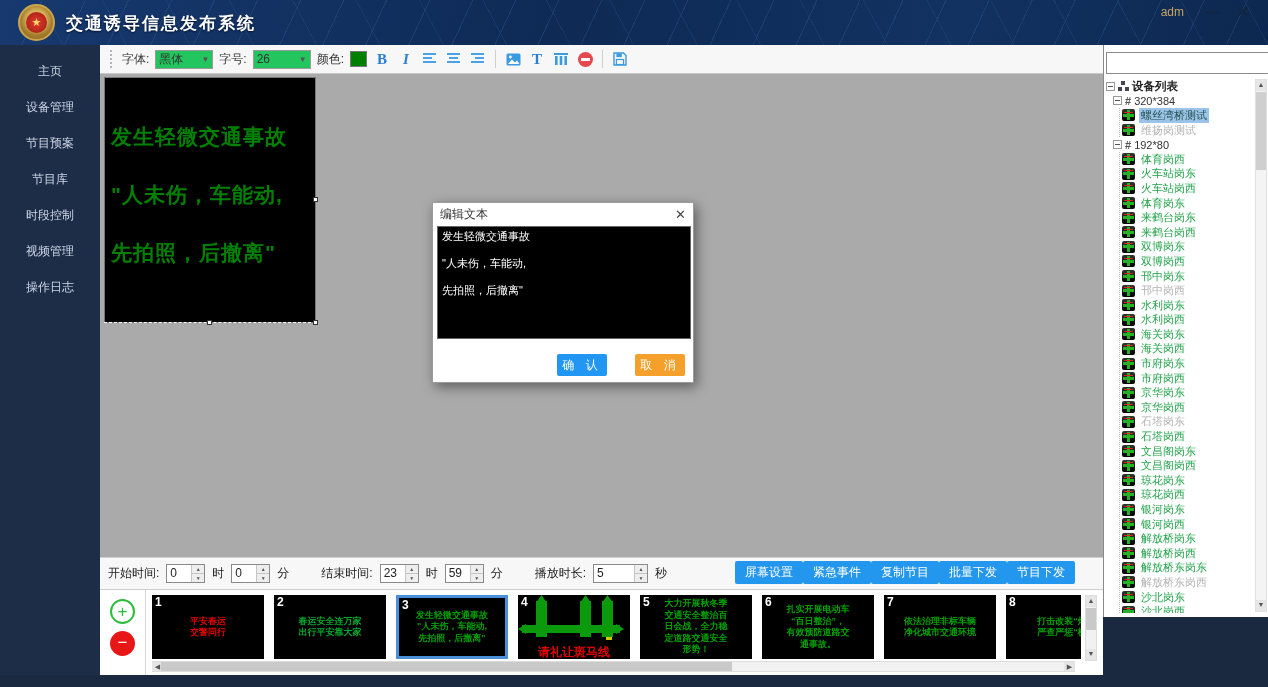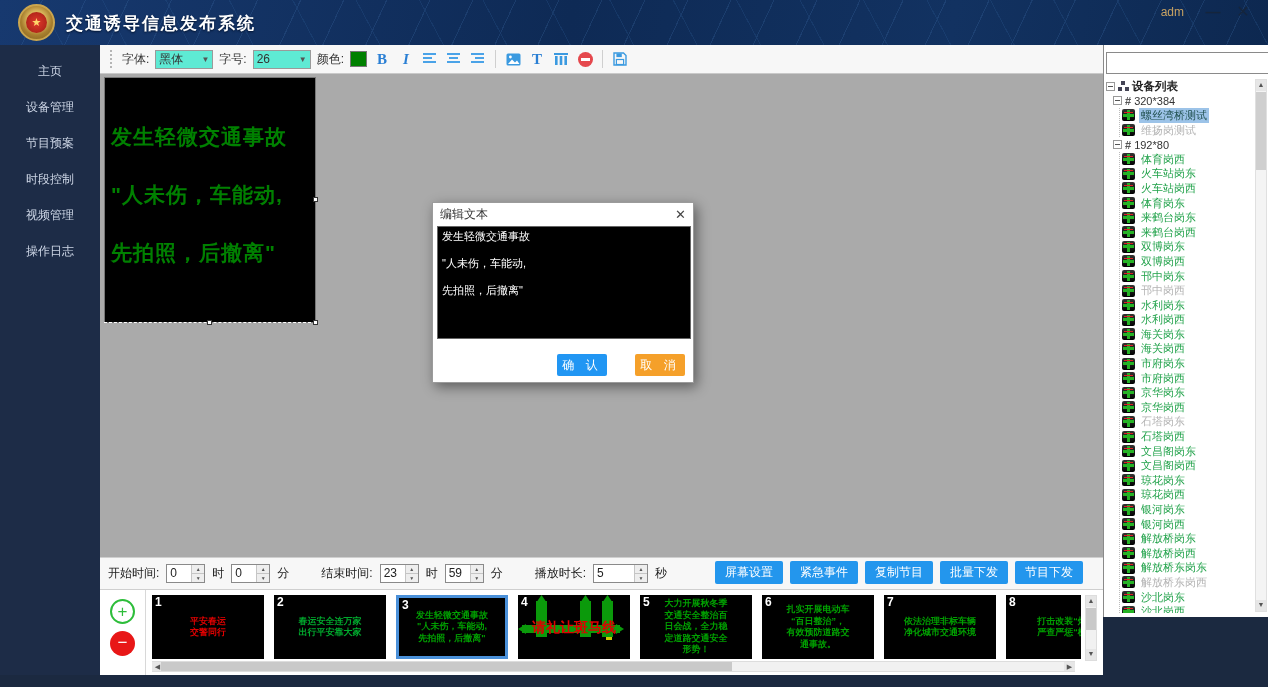--- a/index.html
+++ b/index.html
@@ -29,21 +29,21 @@
 .side-item:first-child{margin-top:8px}
 .side-item.active{background:#17a188;color:#fff}
 
 
 .main{position:absolute;left:100px;top:45px;width:1003px;height:630px;background:#aaa}
 
 
 .toolbar{position:absolute;left:0;top:0;width:100%;height:29px;background:#f7f7f7;
  border-bottom:1px solid #c9c9c9;display:flex;align-items:center;gap:6px;padding-left:10px;font-size:12px;color:#333}
 .grip{width:4px;height:18px;border-left:2px dotted #b5b5b5;margin-right:2px}
-.combo{background:#5eead4;border:1px solid #9a9a9a;height:19px;display:inline-flex;align-items:center;
+.combo{background:#22c55e;border:1px solid #9a9a9a;height:19px;display:inline-flex;align-items:center;
  padding:0 3px;font-size:12px;min-width:58px;justify-content:space-between;cursor:pointer}
 .combo .caret{font-size:8px;color:#555;margin-left:6px}
 .swatch{width:17px;height:16px;border:1px solid #777;display:inline-block;cursor:pointer}
 .tbtn{min-width:18px;height:20px;display:inline-flex;align-items:center;justify-content:center;cursor:pointer;border-radius:2px}
 .bold-glyph{color:#2a7fd4;font-weight:bold;font-size:15px;font-family:"Liberation Serif","DejaVu Serif",serif}
 .italic-glyph{color:#2a7fd4;font-style:italic;font-weight:bold;font-size:15px;font-family:"Liberation Serif","DejaVu Serif",serif}
 .t-glyph{color:#2a7fd4;font-weight:bold;font-size:15px;font-family:"Liberation Serif","DejaVu Serif",serif}
 .sep{width:1px;height:18px;background:#cfcfcf;margin:0 2px}
 .minus-circle{width:15px;height:15px;border-radius:50%;background:#e5484d;position:relative}
 .minus-circle::after{content:"";position:absolute;left:3px;top:6.5px;width:9px;height:2.5px;background:#fff}
@@ -74,36 +74,36 @@
 
 .timing{position:absolute;left:0;top:512px;width:100%;height:32px;background:#f7f7f7;border-top:1px solid #cfcfcf;
  display:flex;align-items:center;font-size:12px;color:#222;padding-left:8px;gap:7px}
 .spin{display:inline-flex;height:19px;border:1px solid #8a8a8a;background:#fff}
 .spin-val{width:24px;padding-left:3px;font-size:12px;line-height:17px}
 .spin.wide .spin-val{width:40px}
 .spin-btns{width:13px;display:flex;flex-direction:column;border-left:1px solid #c5c5c5}
 .spin-btns span{flex:1;font-size:5px;line-height:8px;text-align:center;color:#555;background:#eee;cursor:pointer}
 .spin-btns span:first-child{border-bottom:1px solid #c5c5c5}
 .timing .gap{width:18px}
-.actions{position:absolute;right:20px;top:516px;display:flex;gap:7px}
+.actions{position:absolute;right:28px;top:516px;display:flex;}
 .act-btn{background:#2396ed;color:#fff;border:none;font-size:12px;height:23px;padding:0 10px;border-radius:2px;cursor:pointer}
 
 
 .playlist{position:absolute;left:0;top:544px;width:100%;height:86px;background:#fff;border-top:1px solid #cfcfcf}
 .pl-controls{position:absolute;left:0;top:0;width:46px;height:100%;border-right:1px solid #d8d8d8;
  display:flex;flex-direction:column;align-items:center;padding-top:9px;gap:7px}
 .plus-btn{width:25px;height:25px;border-radius:50%;border:2px solid #2dbd3a;color:#2dbd3a;font-size:17px;line-height:21px;text-align:center;cursor:pointer}
 .minus-btn{width:25px;height:25px;border-radius:50%;background:#e81717;color:#fff;font-size:17px;line-height:24px;text-align:center;cursor:pointer}
 .thumb-strip{position:absolute;left:52px;top:5px;right:22px;height:66px;display:flex;gap:10px;overflow:hidden}
 .thumb{position:relative;flex:0 0 112px;height:64px;background:#000;overflow:hidden;cursor:pointer}
 .thumb.selected{border:3px solid #4a90d9}
 .thumb-num{position:absolute;left:3px;top:0;color:#fff;font-weight:bold;font-size:12px;z-index:2}
 .thumb-lines{position:absolute;inset:0;display:flex;flex-direction:column;justify-content:center;align-items:center;
  font-size:9px;font-weight:bold;line-height:11.5px;z-index:1;text-align:center}
-.thumb.has-map .thumb-lines{padding-bottom:1px;line-height:12px;font-size:14px}
+.thumb.has-map .thumb-lines{justify-content:flex-end;padding-bottom:1px;line-height:12px;font-size:12px}
 .thumb-map{position:absolute;inset:0}
 .hscroll{position:absolute;left:52px;right:28px;bottom:3px;height:11px;background:#f1f1f1;border:1px solid #ddd}
 .hthumb{position:absolute;left:8px;top:0;width:62%;height:100%;background:#c9c9c9}
 .harrow{position:absolute;top:0;width:11px;height:100%;font-size:7px;line-height:10px;text-align:center;color:#555;background:#e6e6e6;cursor:pointer}
 .harrow.left{left:-1px}.harrow.right{right:-1px}
 .vscroll{position:absolute;right:6px;top:5px;width:12px;height:66px;background:#f1f1f1;border:1px solid #ddd}
 .vthumb{position:absolute;top:12px;left:0;width:100%;height:22px;background:#c9c9c9}
 .varrow{position:absolute;left:0;width:100%;height:11px;font-size:7px;text-align:center;line-height:10px;color:#555;background:#e6e6e6;cursor:pointer}
 .varrow.up{top:0}.varrow.down{bottom:0}
 
@@ -144,20 +144,21 @@
   <div class="app-title">交通诱导信息发布系统</div>
   <div class="user-name">adm</div>
   <div class="win-btn win-min">—</div>
   <div class="win-btn win-close">✕</div>
 </div>
 
 <div class="sidebar" id="sidebar">
     <div class="side-item">主页</div>
     <div class="side-item">设备管理</div>
     <div class="side-item">节目预案</div>
+    <div class="side-item">节目库</div>
     <div class="side-item">时段控制</div>
     <div class="side-item">视频管理</div>
     <div class="side-item">操作日志</div>
   </div>
 
 <div class="main">
 
   <div class="toolbar">
     <span class="grip"></span>
     <span>字体:</span>

